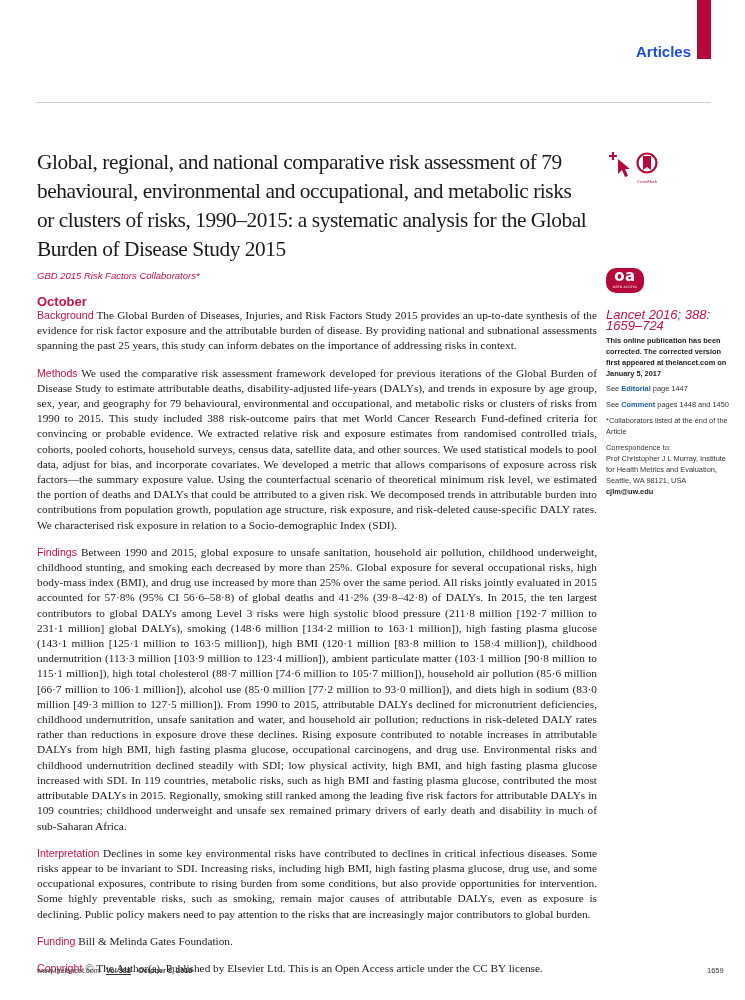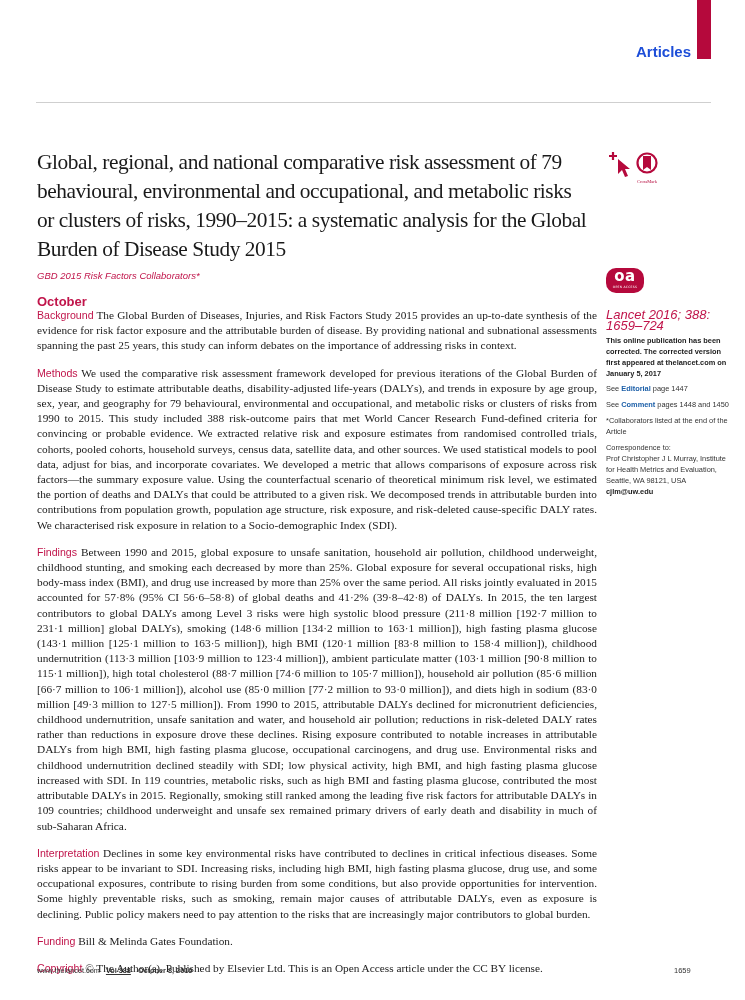--- a/index.html
+++ b/index.html
@@ -27,21 +27,21 @@
   .sidebar { position: absolute; left: 606px; top: 310px; width: 125px; font-family: "Liberation Sans", sans-serif; font-size: 7.4px; line-height: 10.9px; color: #333; }
   .sidebar .cite { font-style: italic; color: #c0144a; font-size: 13px; margin-bottom: 4px; }
   .sidebar .note-bold { font-weight: bold; color: #222; margin-bottom: 5px; }
   .sidebar .item { margin-bottom: 5px; }
   .sidebar .link { color: #1c5fa8; font-weight: bold; }
   .sidebar .email { font-weight: bold; color: #222; }
 
   .footer-left { position: absolute; left: 37px; top: 966px; font-family: "Liberation Sans", sans-serif; font-size: 7.3px; color: #333; }
   .footer-left .vol { font-weight: bold; margin-left: 4px; text-decoration: underline; }
   .footer-left .date { font-weight: bold; margin-left: 5px; }
-  .footer-right { position: absolute; left: 674px; top: 966px; font-family: "Liberation Sans", sans-serif; font-size: 7.5px; color: #333; }
+  .footer-right { position: absolute; left: 707px; top: 966px; font-family: "Liberation Sans", sans-serif; font-size: 7.5px; color: #333; }
 </style>
 </head>
 <body>
 
 <div class="accent-bar"></div>
 <div class="section-label">Articles</div>
 <div class="rule"></div>
 
 <h1 class="title" style="margin:0;font-weight:normal;">Global, regional, and national comparative risk assessment of 79 behavioural, environmental and occupational, and metabolic risks or clusters of risks, 1990–2015: a systematic analysis for the Global Burden of Disease Study 2015</h1>
 

